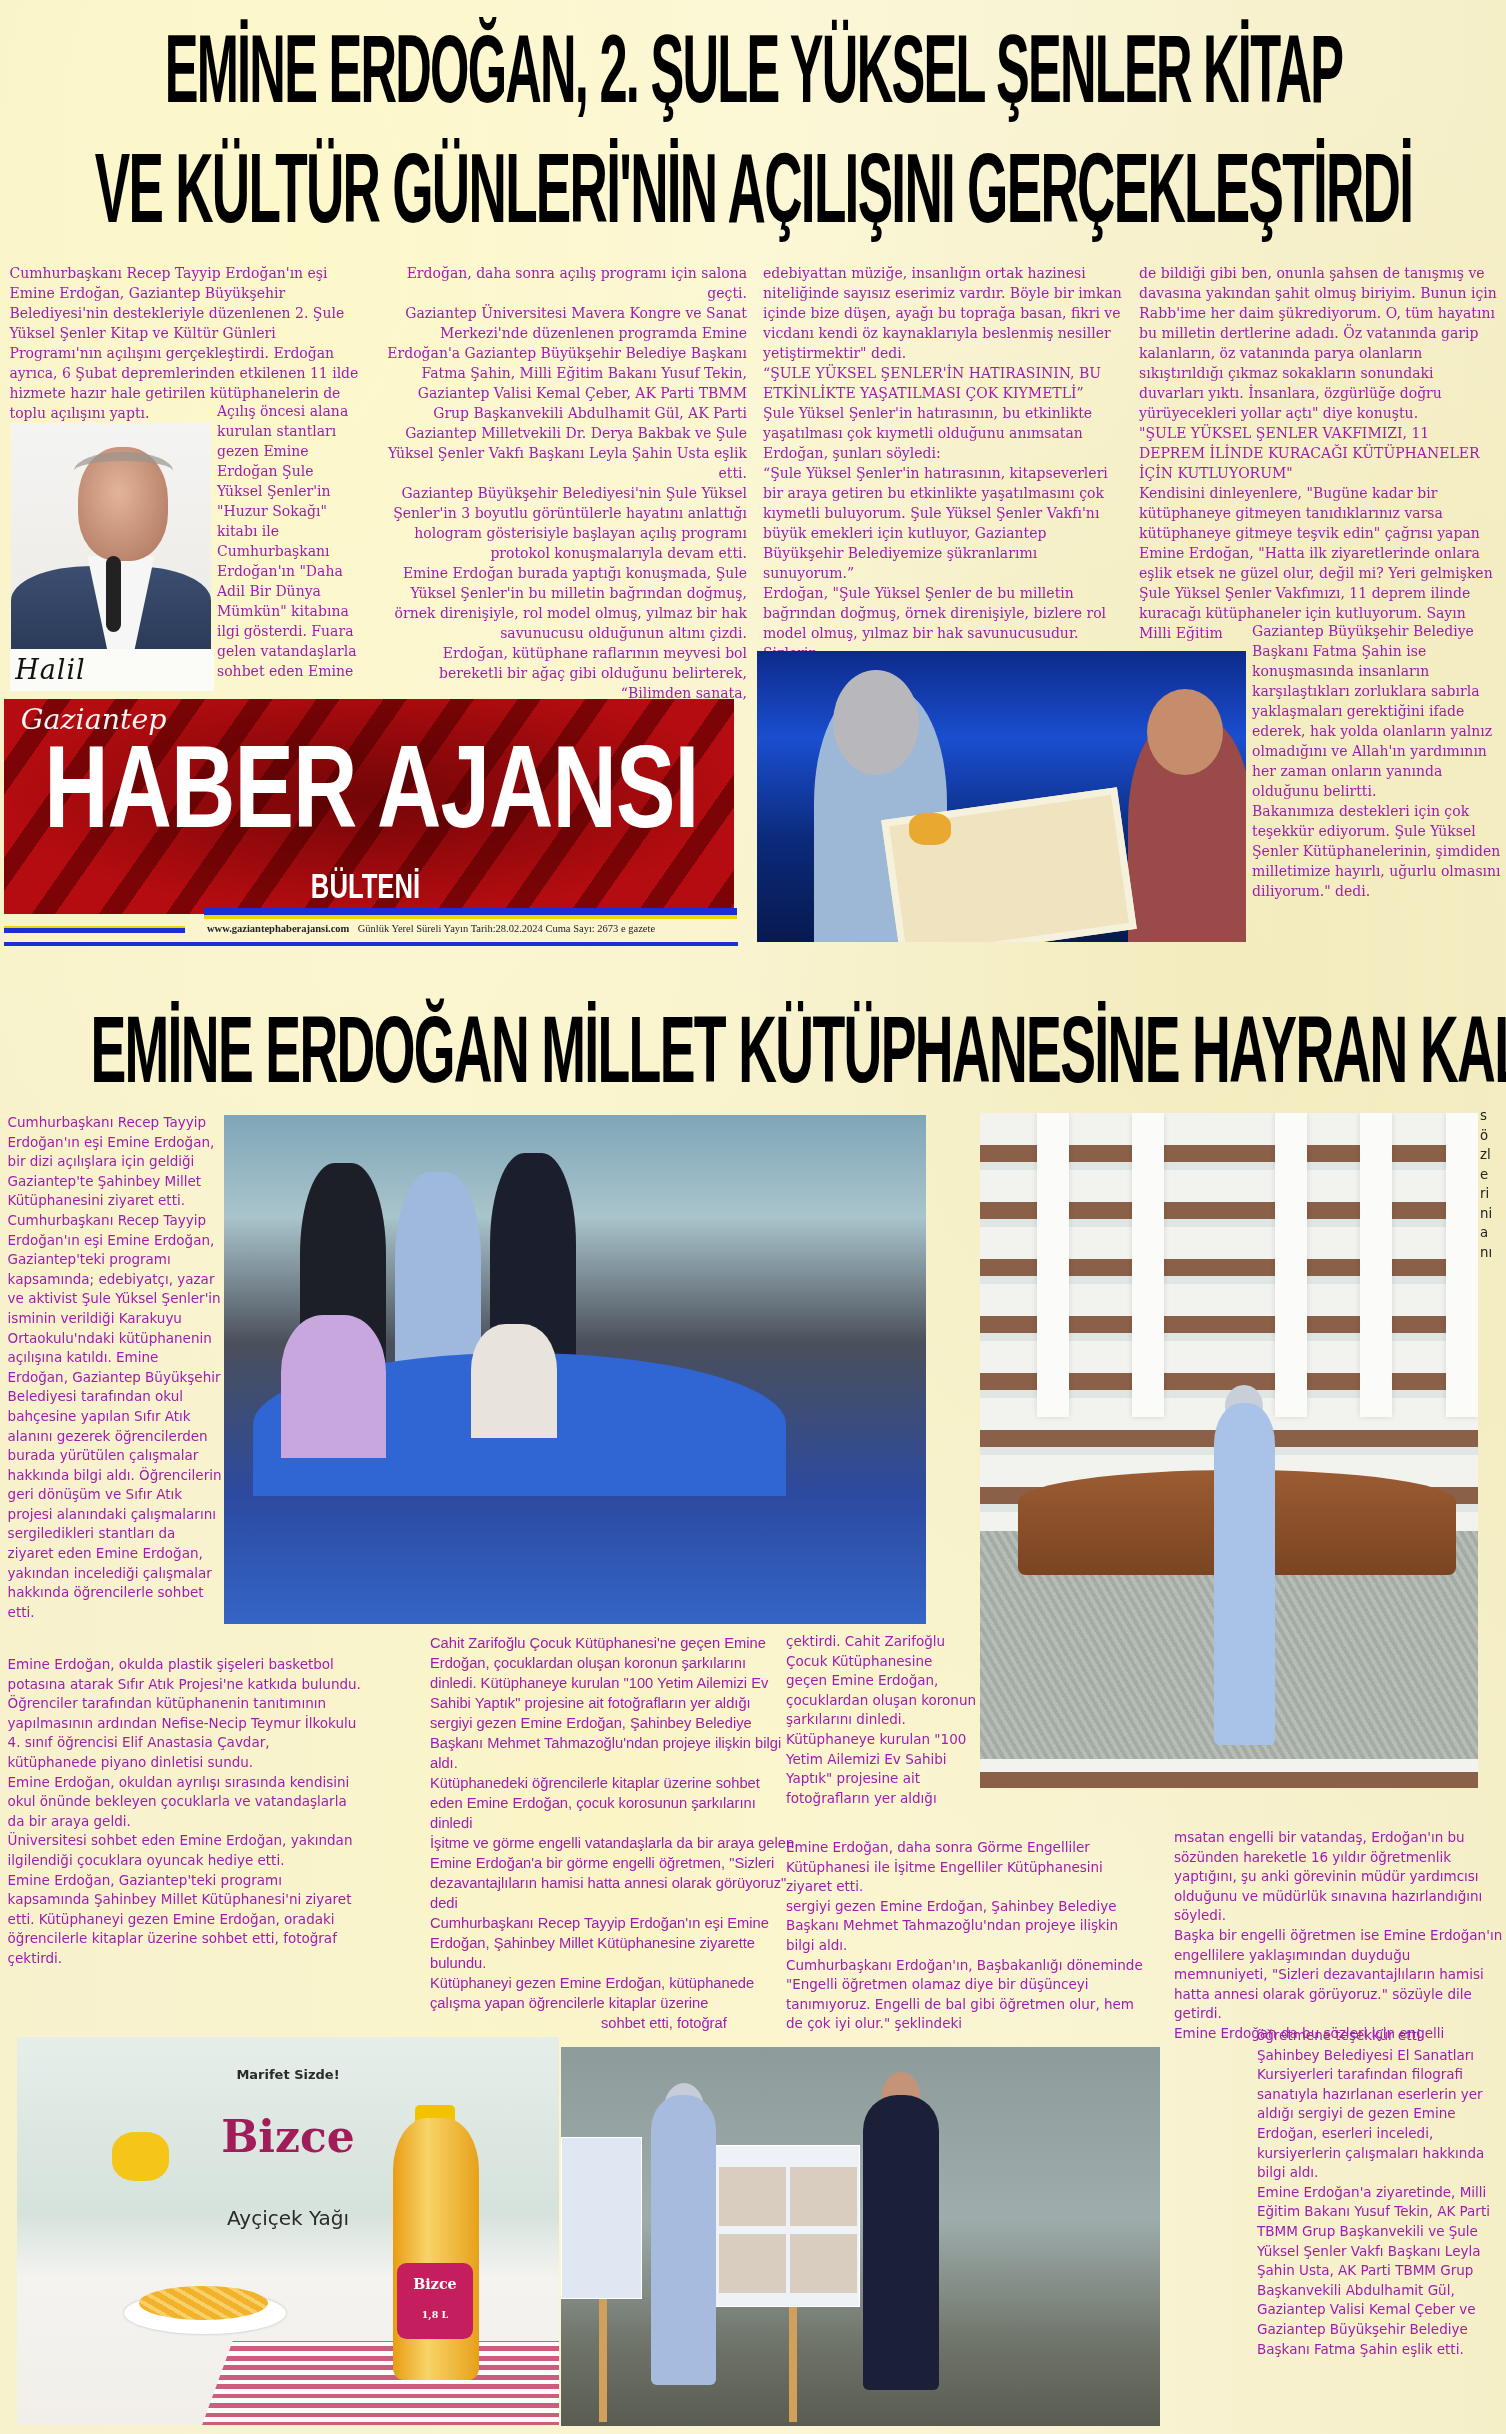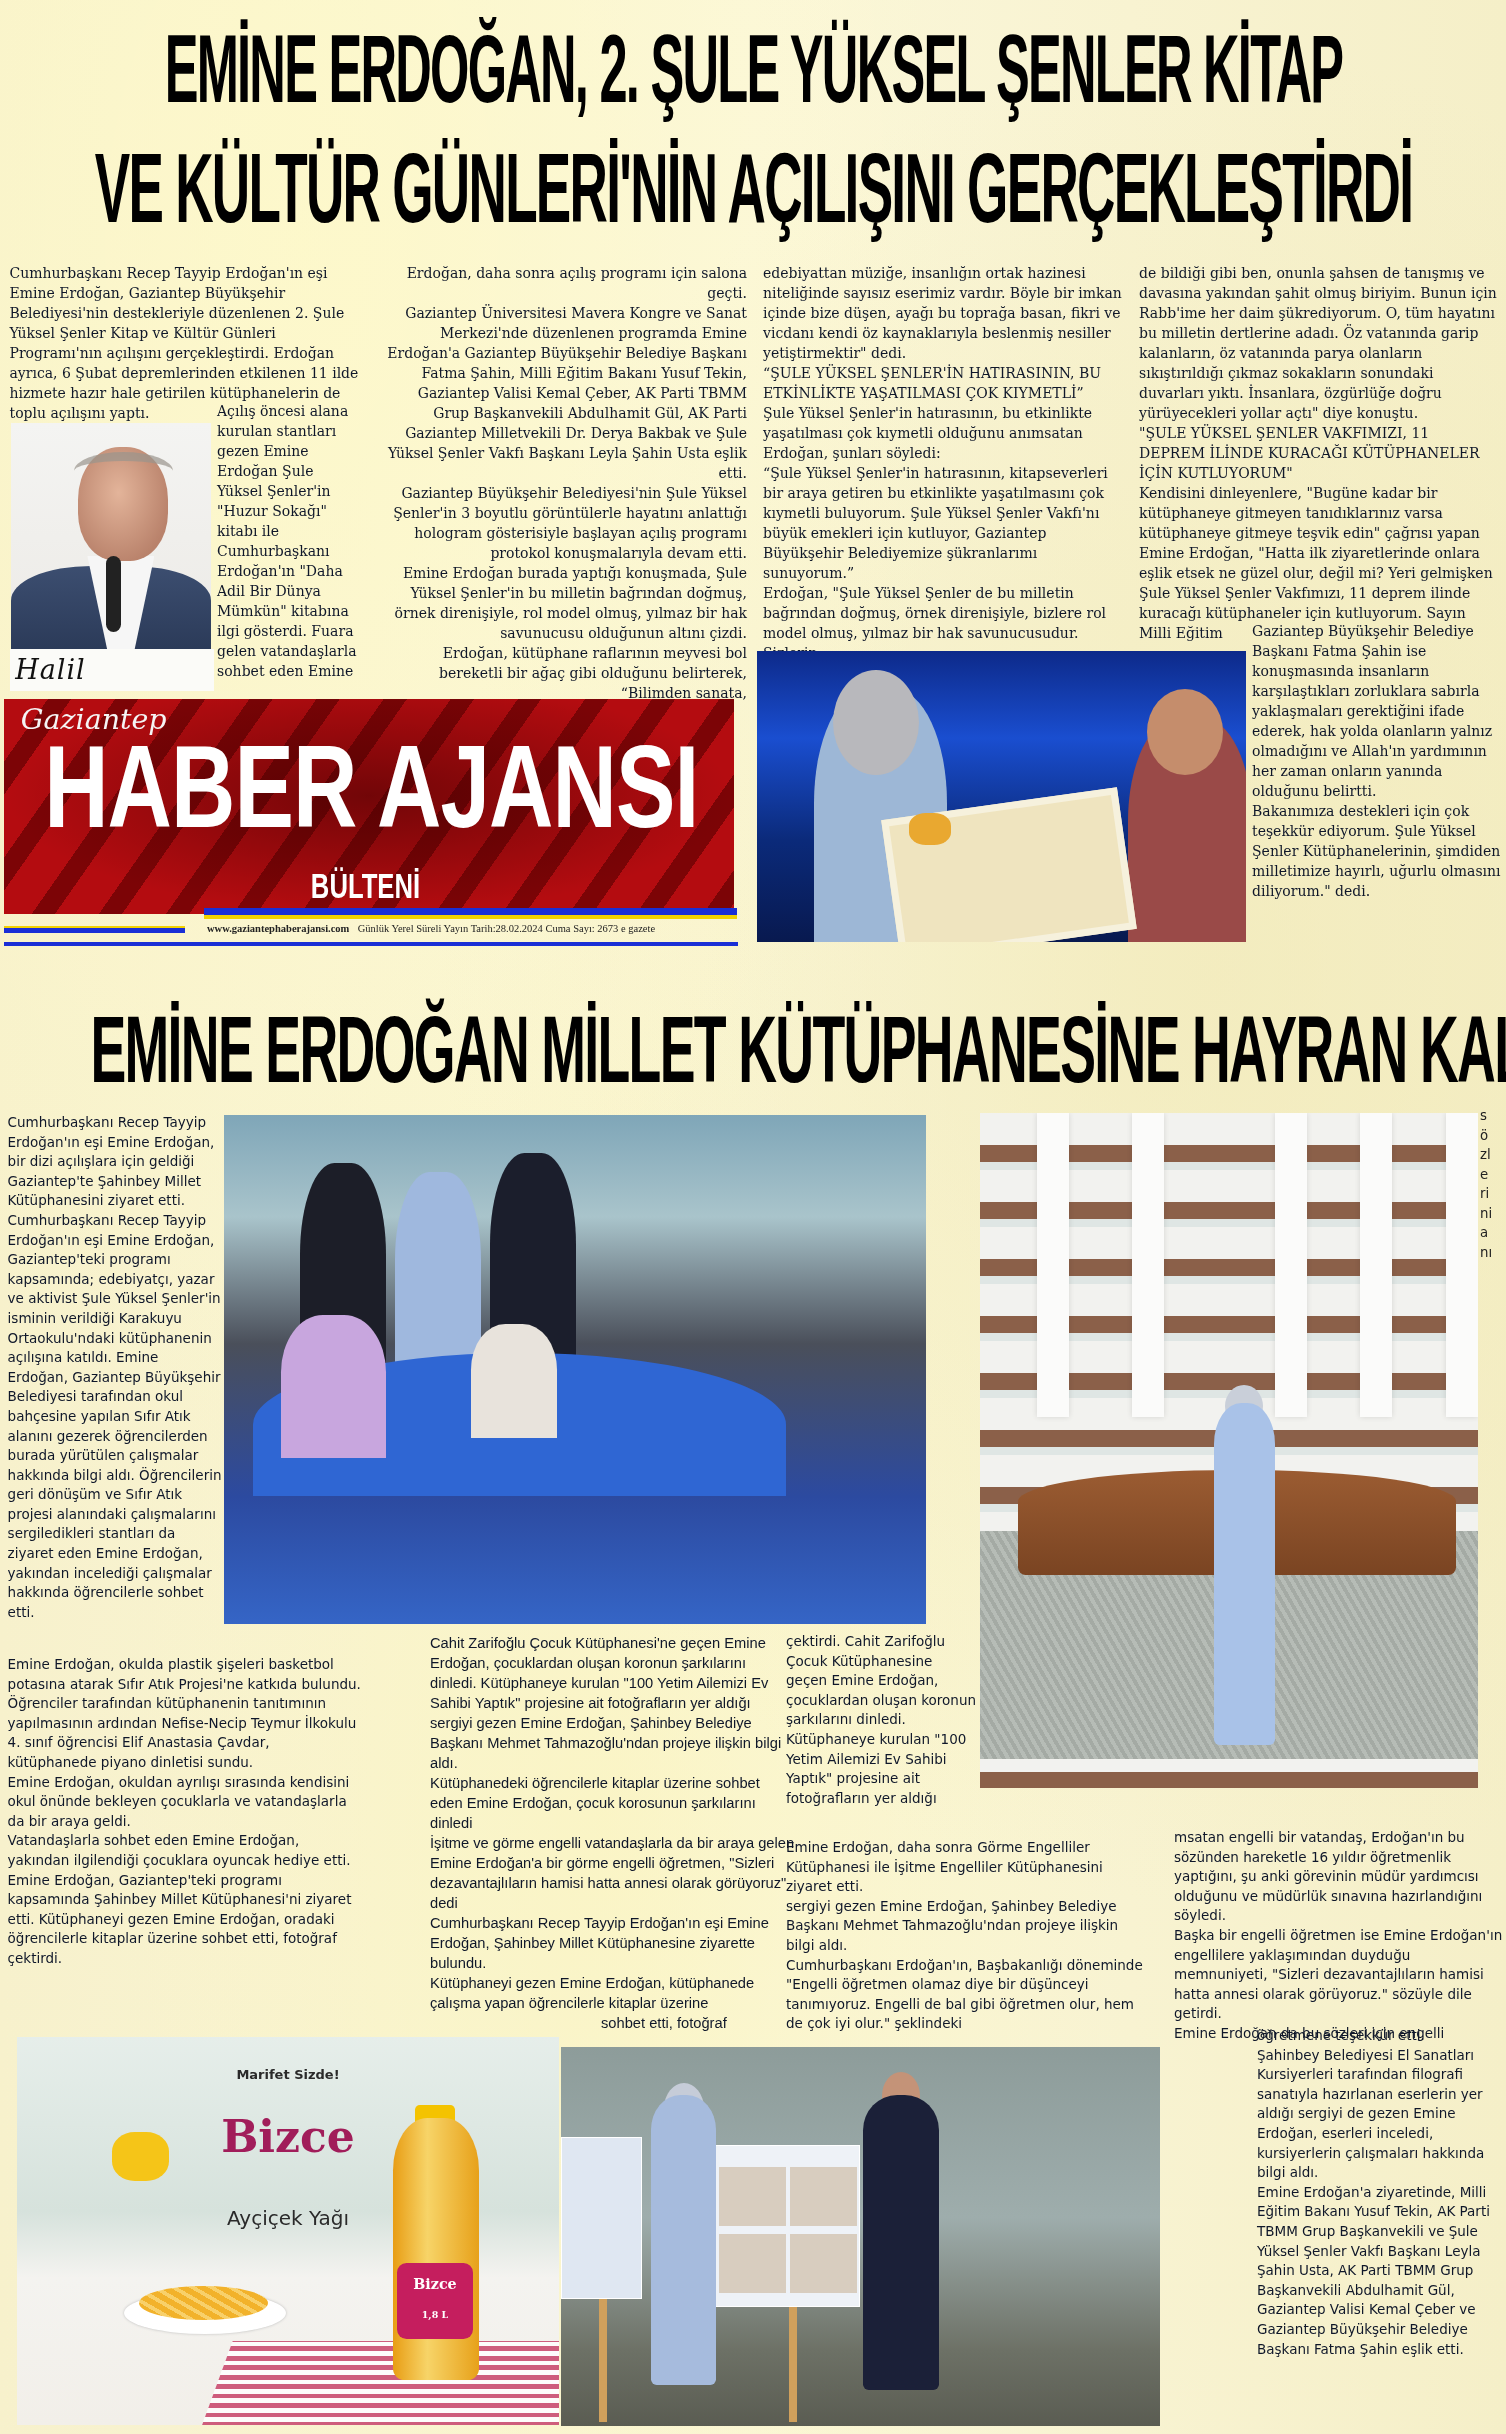--- a/index.html
+++ b/index.html
@@ -20,21 +20,21 @@
     font-family: "Liberation Sans", sans-serif; font-weight: 700;
     color: #000; white-space: nowrap; letter-spacing: -1.9px;
     transform-origin: center top;
   }
   .hl1 { top: 13.3px; font-size: 55px; transform: scaleY(1.75) scaleX(0.92); }
   .hl2 { top: 133px; font-size: 59px; transform: scaleY(1.65) scaleX(0.90); }
   .hl3 { top: 995px; font-size: 61px; transform: scaleY(1.55) scaleX(0.88); }
 
   .txt {
     position: absolute; font-family: "DejaVu Serif", serif;
-    font-size: 14px; line-height: 20px; color: #0f172a;
+    font-size: 14px; line-height: 20px; color: #a21caf;
   }
   .txt p { margin: 0; }
   .txt.sans {
     font-family: "DejaVu Sans", sans-serif; font-size: 13.5px; line-height: 19.6px;
   }
   .txt.cond { font-family: "Liberation Sans", sans-serif; font-size: 14.7px; line-height: 20px; }
 
   .photo { position: absolute; overflow: hidden; }
 
   
@@ -241,21 +241,21 @@
 
 <div class="headline hl3">EMİNE ERDOĞAN MİLLET KÜTÜPHANESİNE HAYRAN KALDI</div>
 
 <div class="txt sans" style="left:7.6px; top:1113px; width:214px;">
   <p>Cumhurbaşkanı Recep Tayyip Erdoğan'ın eşi Emine Erdoğan, bir dizi açılışlara için geldiği Gaziantep'te Şahinbey Millet Kütüphanesini ziyaret etti. Cumhurbaşkanı Recep Tayyip Erdoğan'ın eşi Emine Erdoğan, Gaziantep'teki programı kapsamında; edebiyatçı, yazar ve aktivist Şule Yüksel Şenler'in isminin verildiği Karakuyu Ortaokulu'ndaki kütüphanenin açılışına katıldı. Emine Erdoğan, Gaziantep Büyükşehir Belediyesi tarafından okul bahçesine yapılan Sıfır Atık alanını gezerek öğrencilerden burada yürütülen çalışmalar hakkında bilgi aldı. Öğrencilerin geri dönüşüm ve Sıfır Atık projesi alanındaki çalışmalarını sergiledikleri stantları da ziyaret eden Emine Erdoğan, yakından incelediği çalışmalar hakkında öğrencilerle sohbet etti.</p>
 </div>
 <div class="txt sans" style="left:7.6px; top:1655px; width:354px;">
   <p>Emine Erdoğan, okulda plastik şişeleri basketbol potasına atarak Sıfır Atık Projesi'ne katkıda bulundu.</p>
   <p>Öğrenciler tarafından kütüphanenin tanıtımının yapılmasının ardından Nefise-Necip Teymur İlkokulu 4. sınıf öğrencisi Elif Anastasia Çavdar, kütüphanede piyano dinletisi sundu.</p>
   <p>Emine Erdoğan, okuldan ayrılışı sırasında kendisini okul önünde bekleyen çocuklarla ve vatandaşlarla da bir araya geldi.</p>
-  <p>Vatandaşlarla sohbet eden Emine Erdoğan, yakından ilgilendiği çocuklara oyuncak hediye etti.</p>
+  <p>Üniversitesi sohbet eden Emine Erdoğan, yakından ilgilendiği çocuklara oyuncak hediye etti.</p>
   <p>Emine Erdoğan, Gaziantep'teki programı kapsamında Şahinbey Millet Kütüphanesi'ni ziyaret etti. Kütüphaneyi gezen Emine Erdoğan, oradaki öğrencilerle kitaplar üzerine sohbet etti, fotoğraf çektirdi.</p>
 </div>
 
 <div class="photo ph-class" style="left:224px; top:1115px; width:702px; height:509px;">
   <div class="p3"></div>
     <div class="p1"></div>
     <div class="p2"></div>
     <div class="table"></div>
     <div class="k1"></div>
     <div class="k2"></div>

